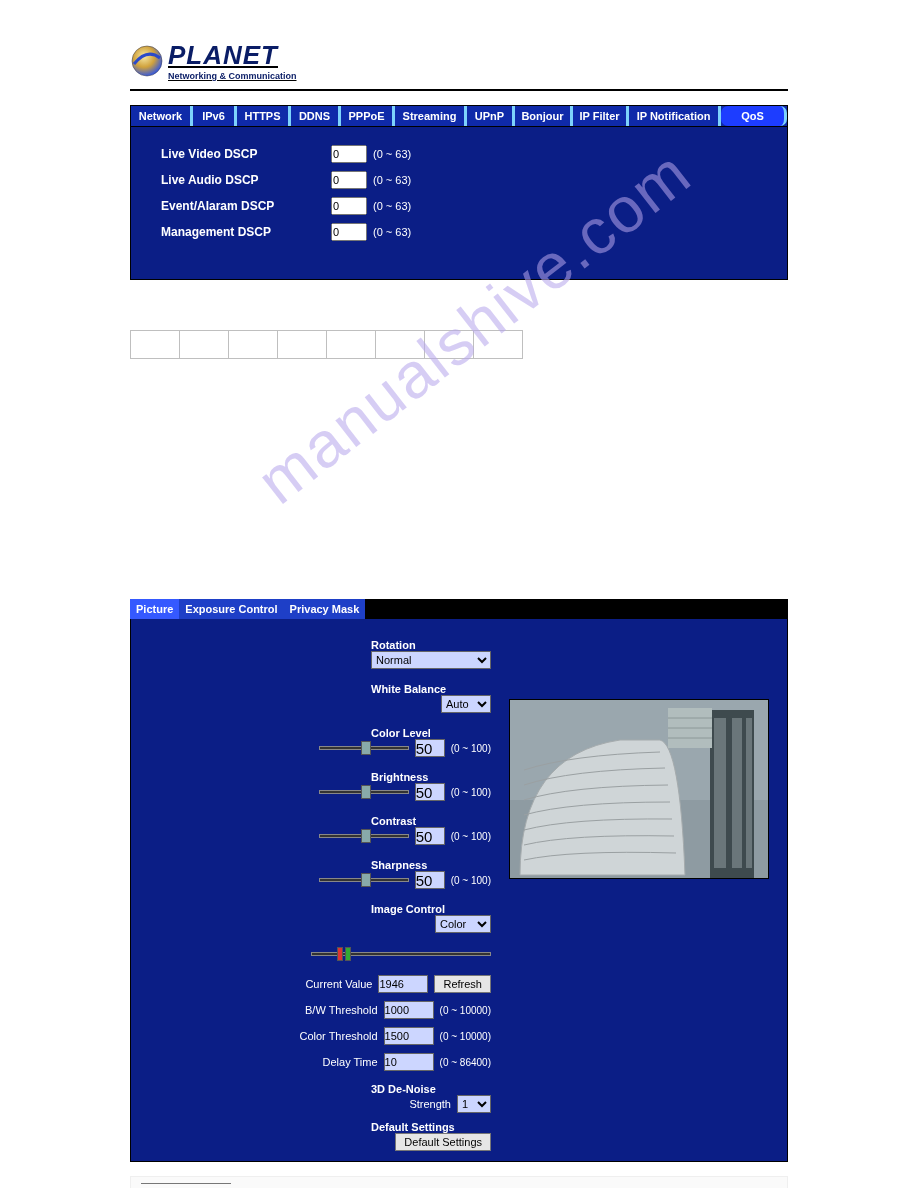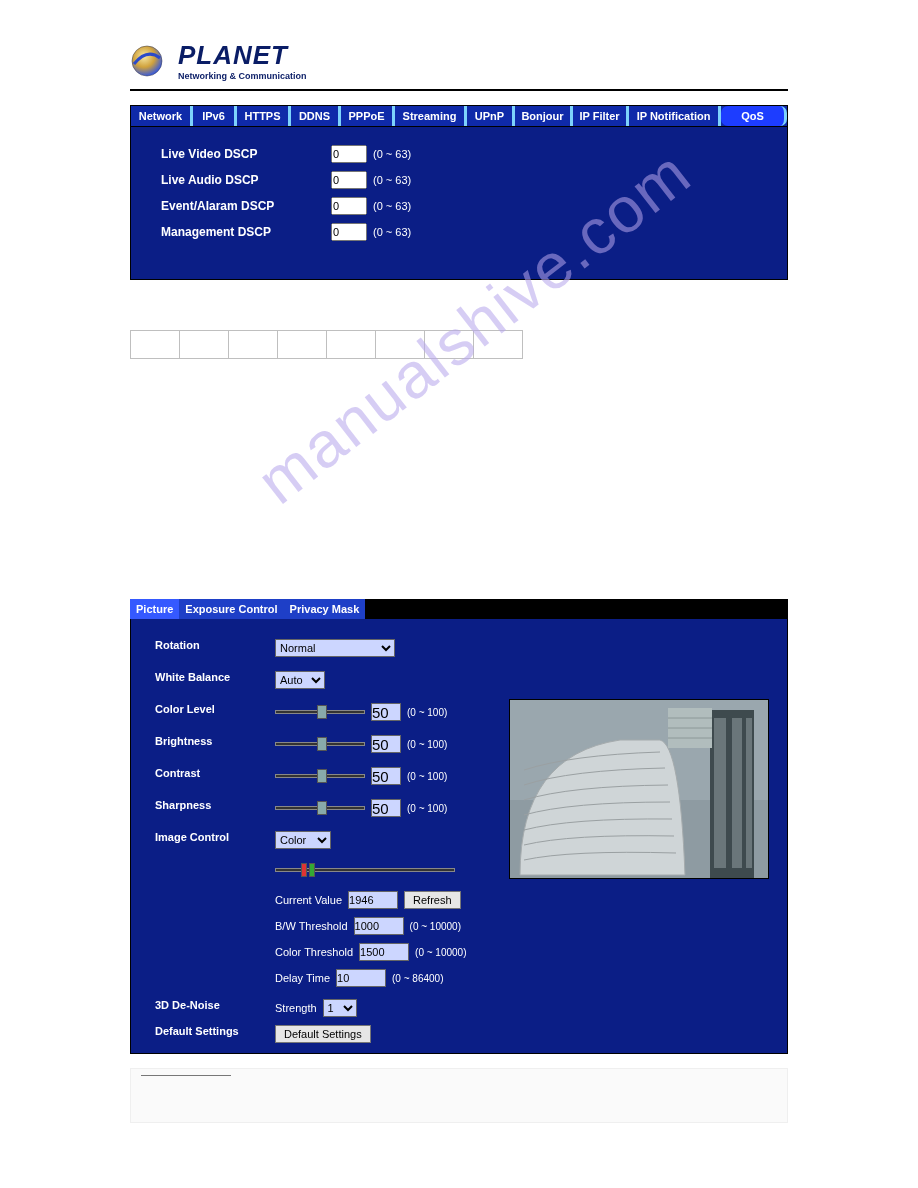--- a/index.html
+++ b/index.html
@@ -6,21 +6,21 @@
   body {
     background: #fff;
     font-family: Arial, Helvetica, sans-serif;
     font-size: 12px;
     width: 918px;
     position: relative;
   }
   .page-pad { padding: 40px 130px 60px 130px; }
 
   
-  .logo-row { display:flex; align-items:center; gap:14px; margin-bottom:8px;}
+  .logo-row { display:flex; align-items:center; gap:4px; margin-bottom:8px;text-decoration:underline;}
   .logo-icon svg { display:block; }
   .logo-text { color:#0a1d66; }
   .logo-text .big { font-size:26px; font-weight:900; font-style:italic; letter-spacing:1px;}
   .logo-text .sub { font-size:9px; font-weight:700; color:#0a1d66;}
   .hr { height:2px; background:#000; margin:2px 0 14px 0; }
 
   
   .nav {
     display:flex;
     background:#0f2aa9;
@@ -71,21 +71,21 @@
     background:#0b1e86;
     color:#fff;
     padding:20px 18px 10px 24px;
     border:1px solid #000;
     border-top:none;
     display:flex;
     gap:18px;
   }
   .form-col { flex:1 1 auto; }
   .preview-col { flex:0 0 auto; margin-top:60px;}
-  .frow { display:flex; align-items:flex-start; margin-bottom:14px; font-size:11px;}
+  .frow { display:flex; align-items:flex-end; margin-bottom:14px; font-size:11px;flex-direction:column;}
   .frow .flbl { width:120px; font-weight:700; }
   .frow .fctrl { display:flex; align-items:center; gap:6px; }
   .dd { background:#ccd6ff; border:1px solid #666; font-size:11px; height:18px;}
   .dd.long { width:120px;}
   .valbox { width:30px; height:18px; font-size:15px; background:#ccd6ff; border:1px solid #666;}
   .valbox2 { width:50px; height:18px; font-size:11px; background:#ccd6ff; border:1px solid #666;}
   .hint2 { font-size:10px;}
 
   .slider {
     width:90px; height:14px; position:relative; display:inline-block;

